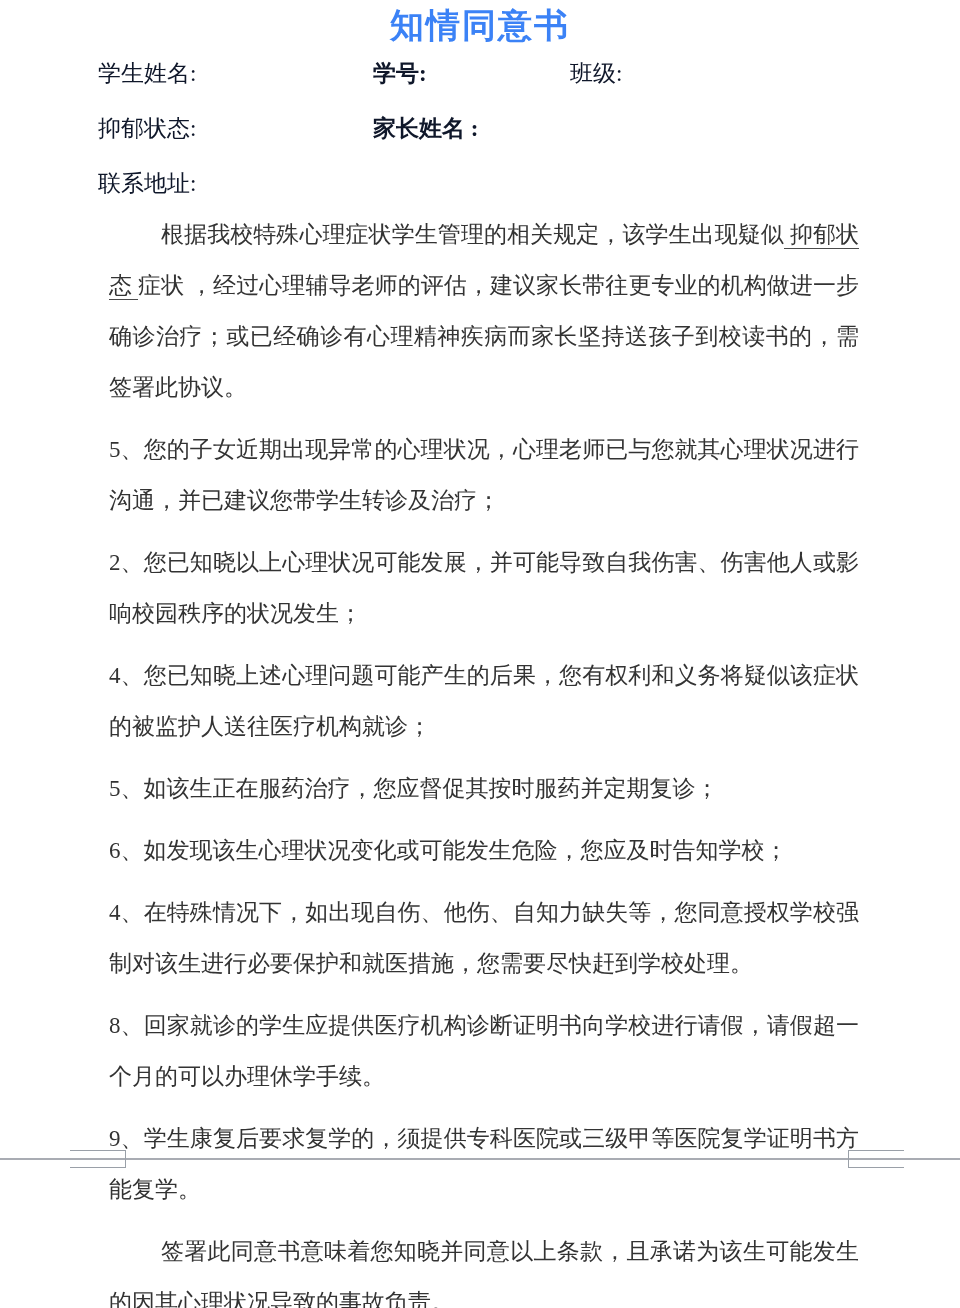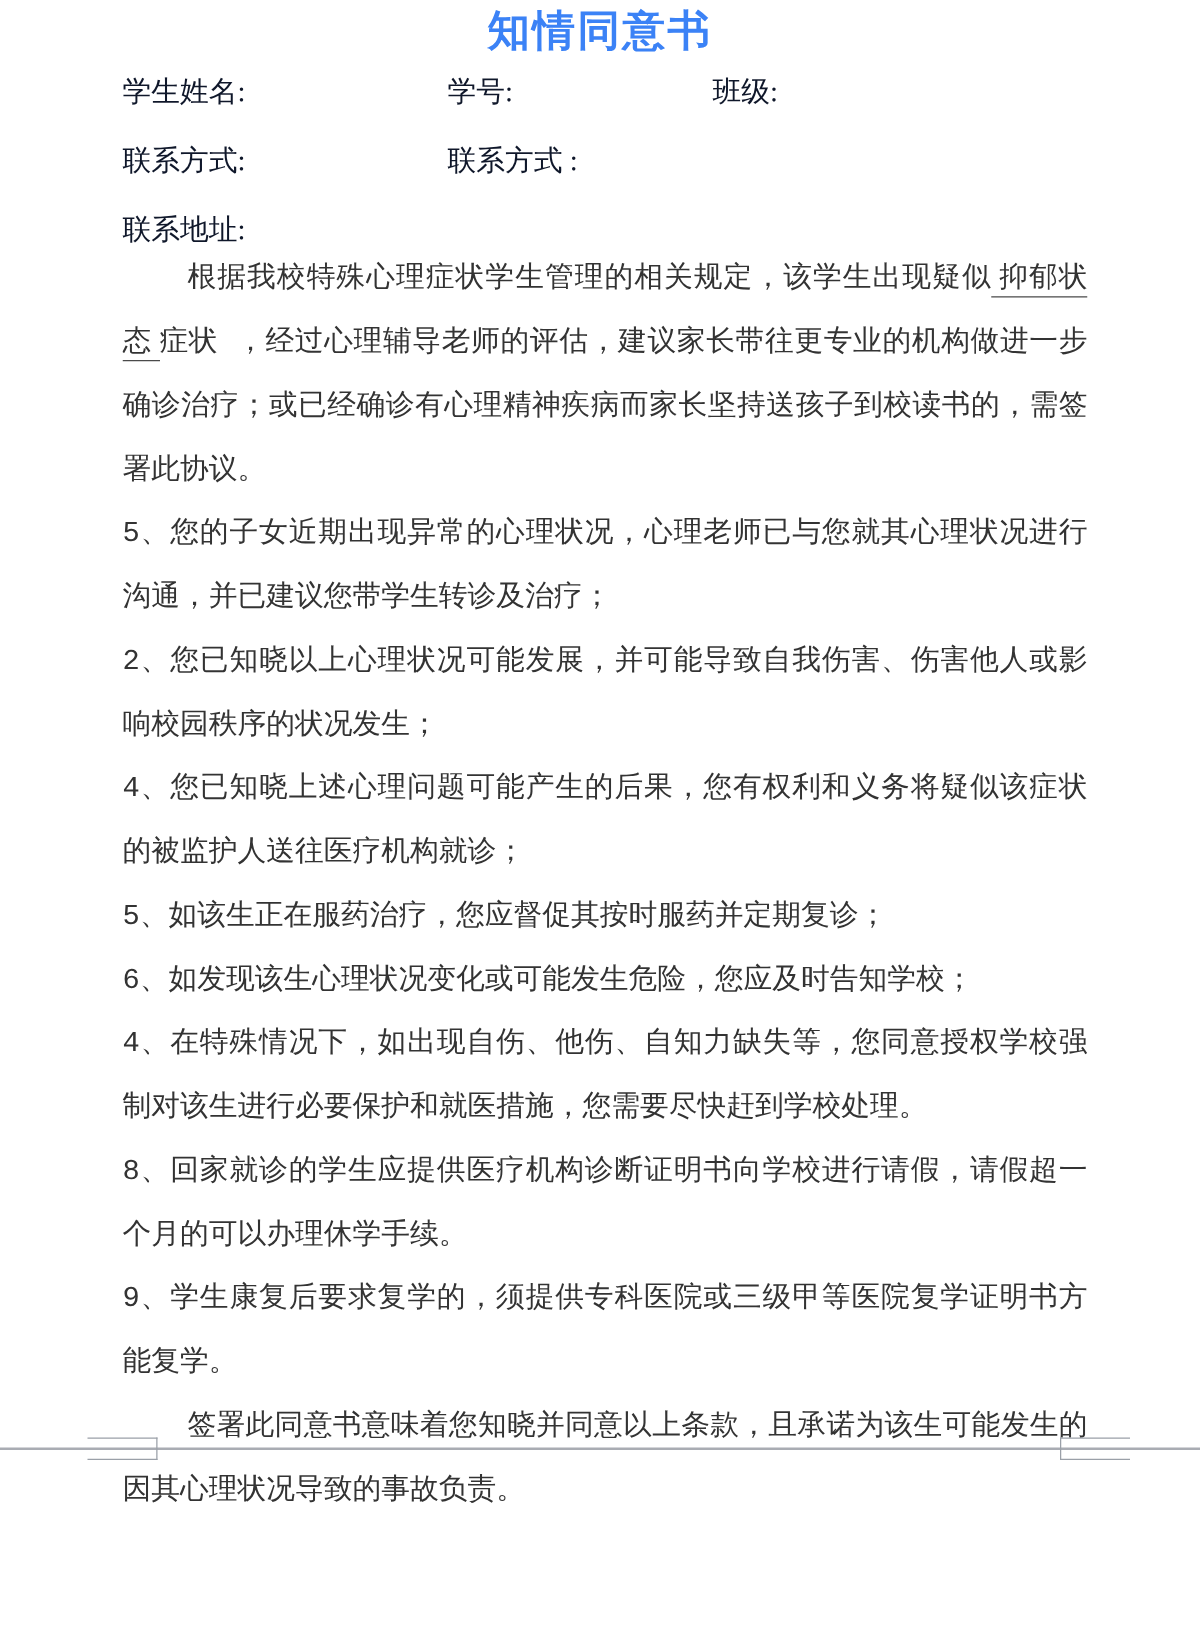--- a/index.html
+++ b/index.html
@@ -14,31 +14,30 @@
     margin:4px 0 0 0;height:44px;line-height:44px;
     text-align:center;font-size:34px;font-weight:bold;
     color:#3b82f6;letter-spacing:2px;
   }
   .fields{position:relative;}
   .frow{position:relative;height:55px;line-height:28px;font-size:23px;color:#0f172a;}
   .frow.r1{margin-top:12px;}
   .frow.r3{height:28px;}
   .flabel{position:absolute;top:0;white-space:pre;}
   .flabel.l1{left:98px;}
-  .flabel.l2{left:358px;}
+  .flabel.l2{left:373px;font-weight:bold;}
   .flabel.l3{left:570px;}
   .bodytext{
     margin-left:98px;width:772px;
     font-size:23px;line-height:51px;color:#333;
   }
   .para{
-    margin:0;overflow:hidden;
+    margin:11px;overflow:hidden;
     text-align:justify;text-align-last:left;
     word-break:break-all;
-    font-family:Liberation Mono, monospace;
   }
   .para.indent{text-indent:52px;}
   .h1l{height:51px;}
   .h2l{height:102px;}
   .h4l{height:204px;}
   .uterm{
     border-bottom:1px solid #4a4a4a;
     padding:0 6px 1px 6px;
   }
   
@@ -70,22 +69,22 @@
 
   <h1 class="title">知情同意书</h1>
 
   <div class="fields">
     <div class="frow r1">
       <span class="flabel l1">学生姓名:</span>
       <span class="flabel l2">学号:</span>
       <span class="flabel l3">班级:</span>
     </div>
     <div class="frow r2">
-      <span class="flabel l1">联系方式:</span>
-      <span class="flabel l2">联系方式 :</span>
+      <span class="flabel l1">抑郁状态:</span>
+      <span class="flabel l2">家长姓名 :</span>
     </div>
     <div class="frow r3">
       <span class="flabel l1">联系地址:</span>
     </div>
   </div>
 
   <div class="bodytext">
     <p class="para indent h4l"><span>根据我校特殊心理症状学生管理的相关规定，该学生出现疑似</span><span class="uterm">抑郁状态</span><span>症状 ，经过心理辅导老师的评估，建议家长带往更专业的机构做进一步确诊治疗；或已经确诊有心理精神疾病而家长坚持送孩子到校读书的，需签署此协议。</span></p>
 
     <p class="para h2l">5、您的子女近期出现异常的心理状况，心理老师已与您就其心理状况进行沟通，并已建议您带学生转诊及治疗；</p>

